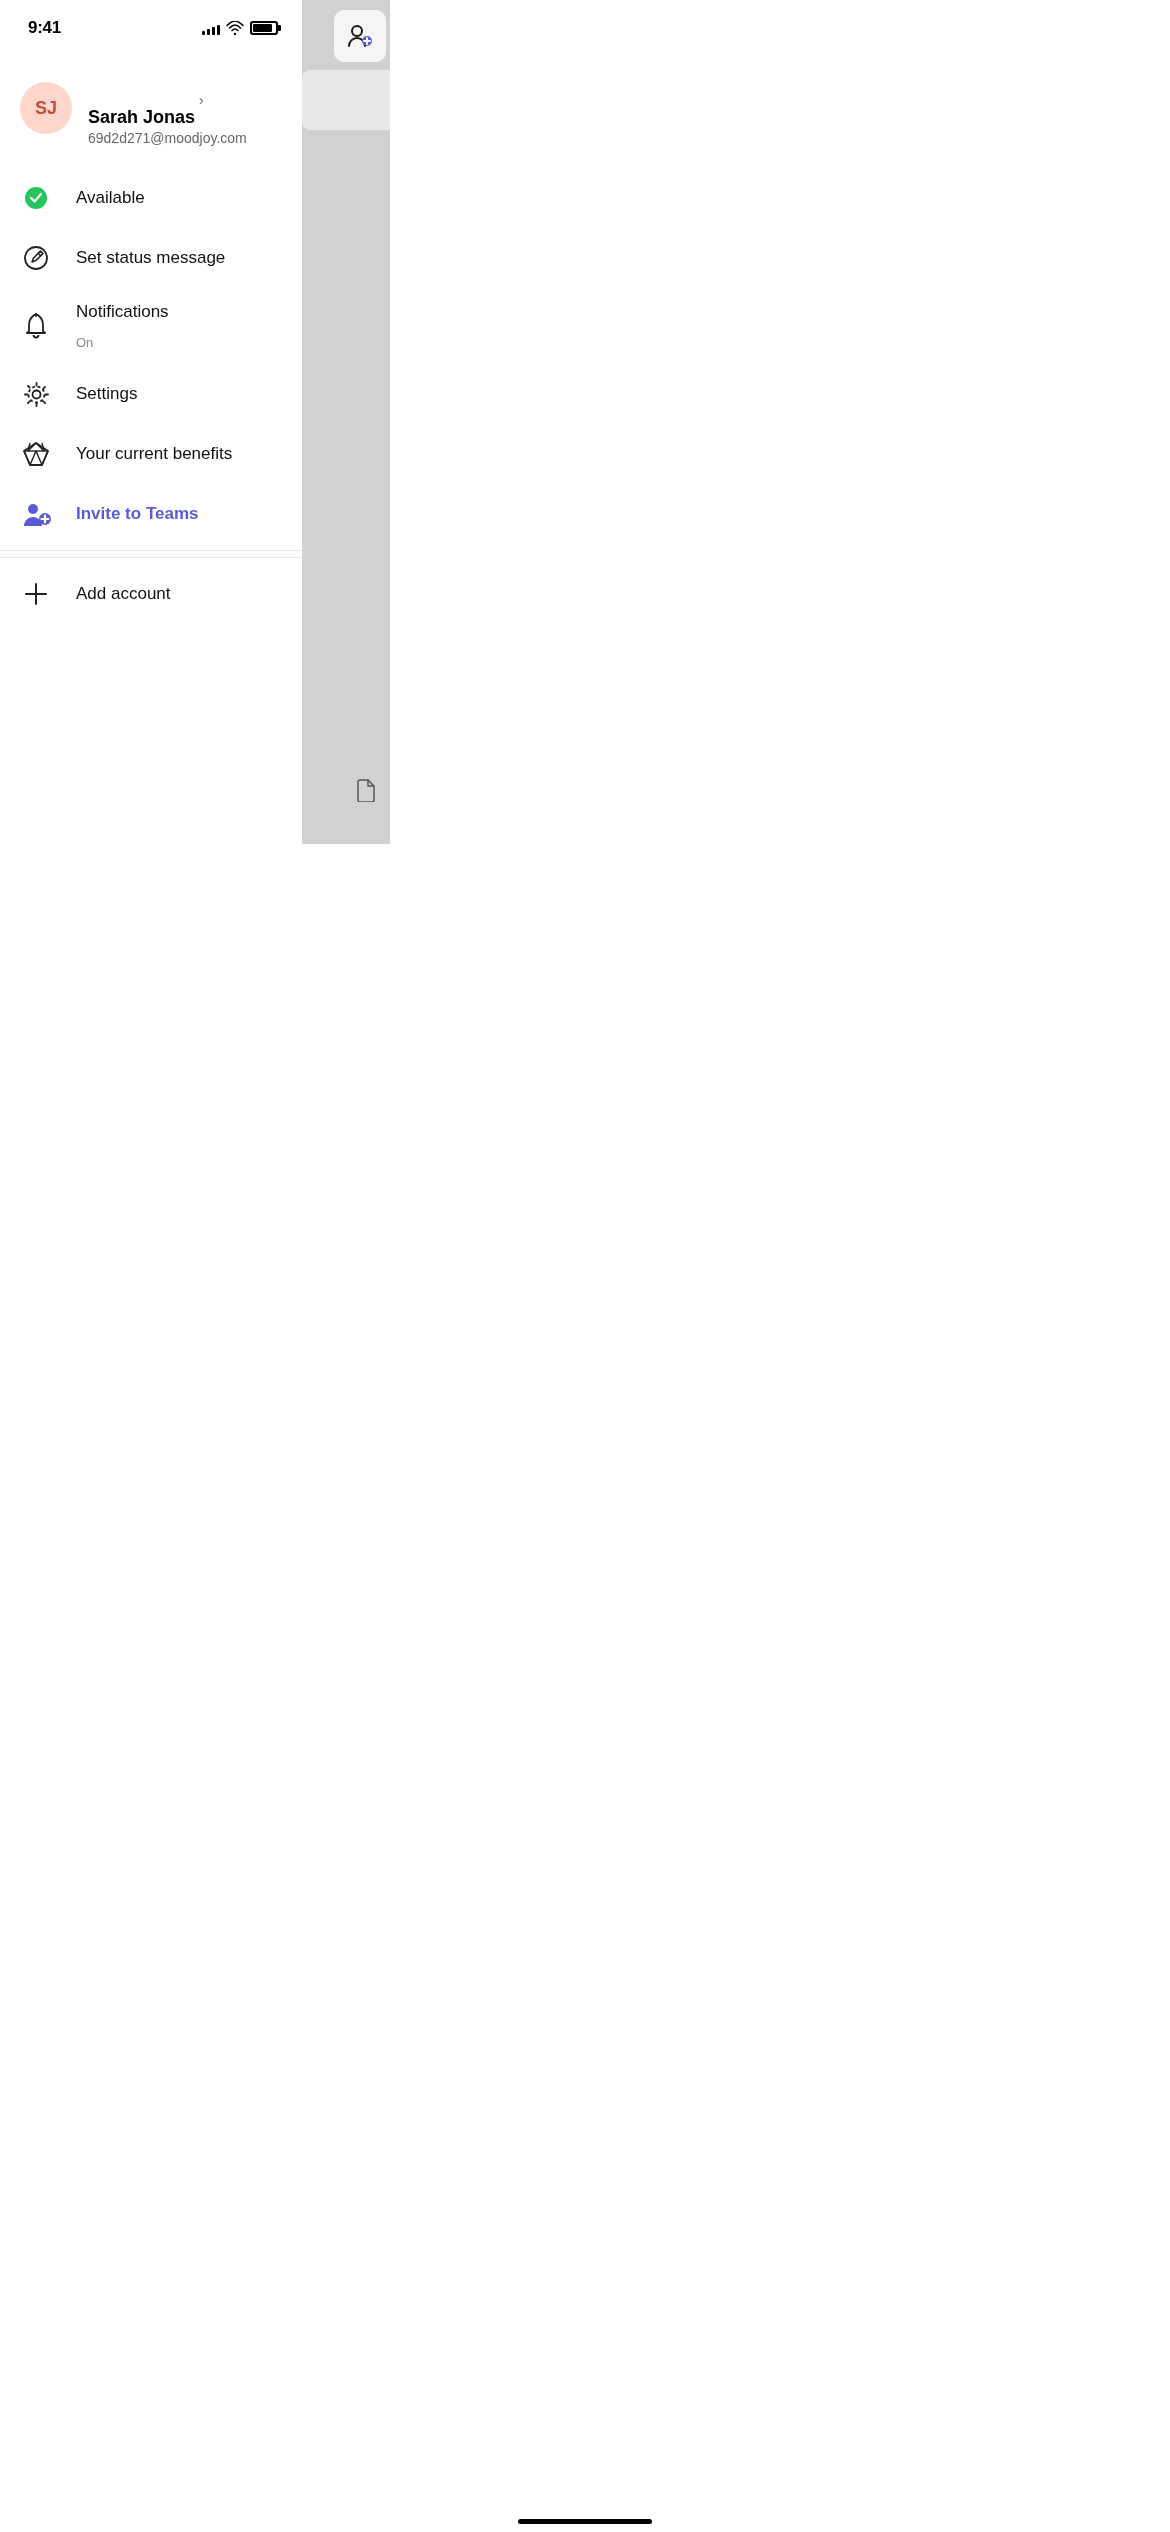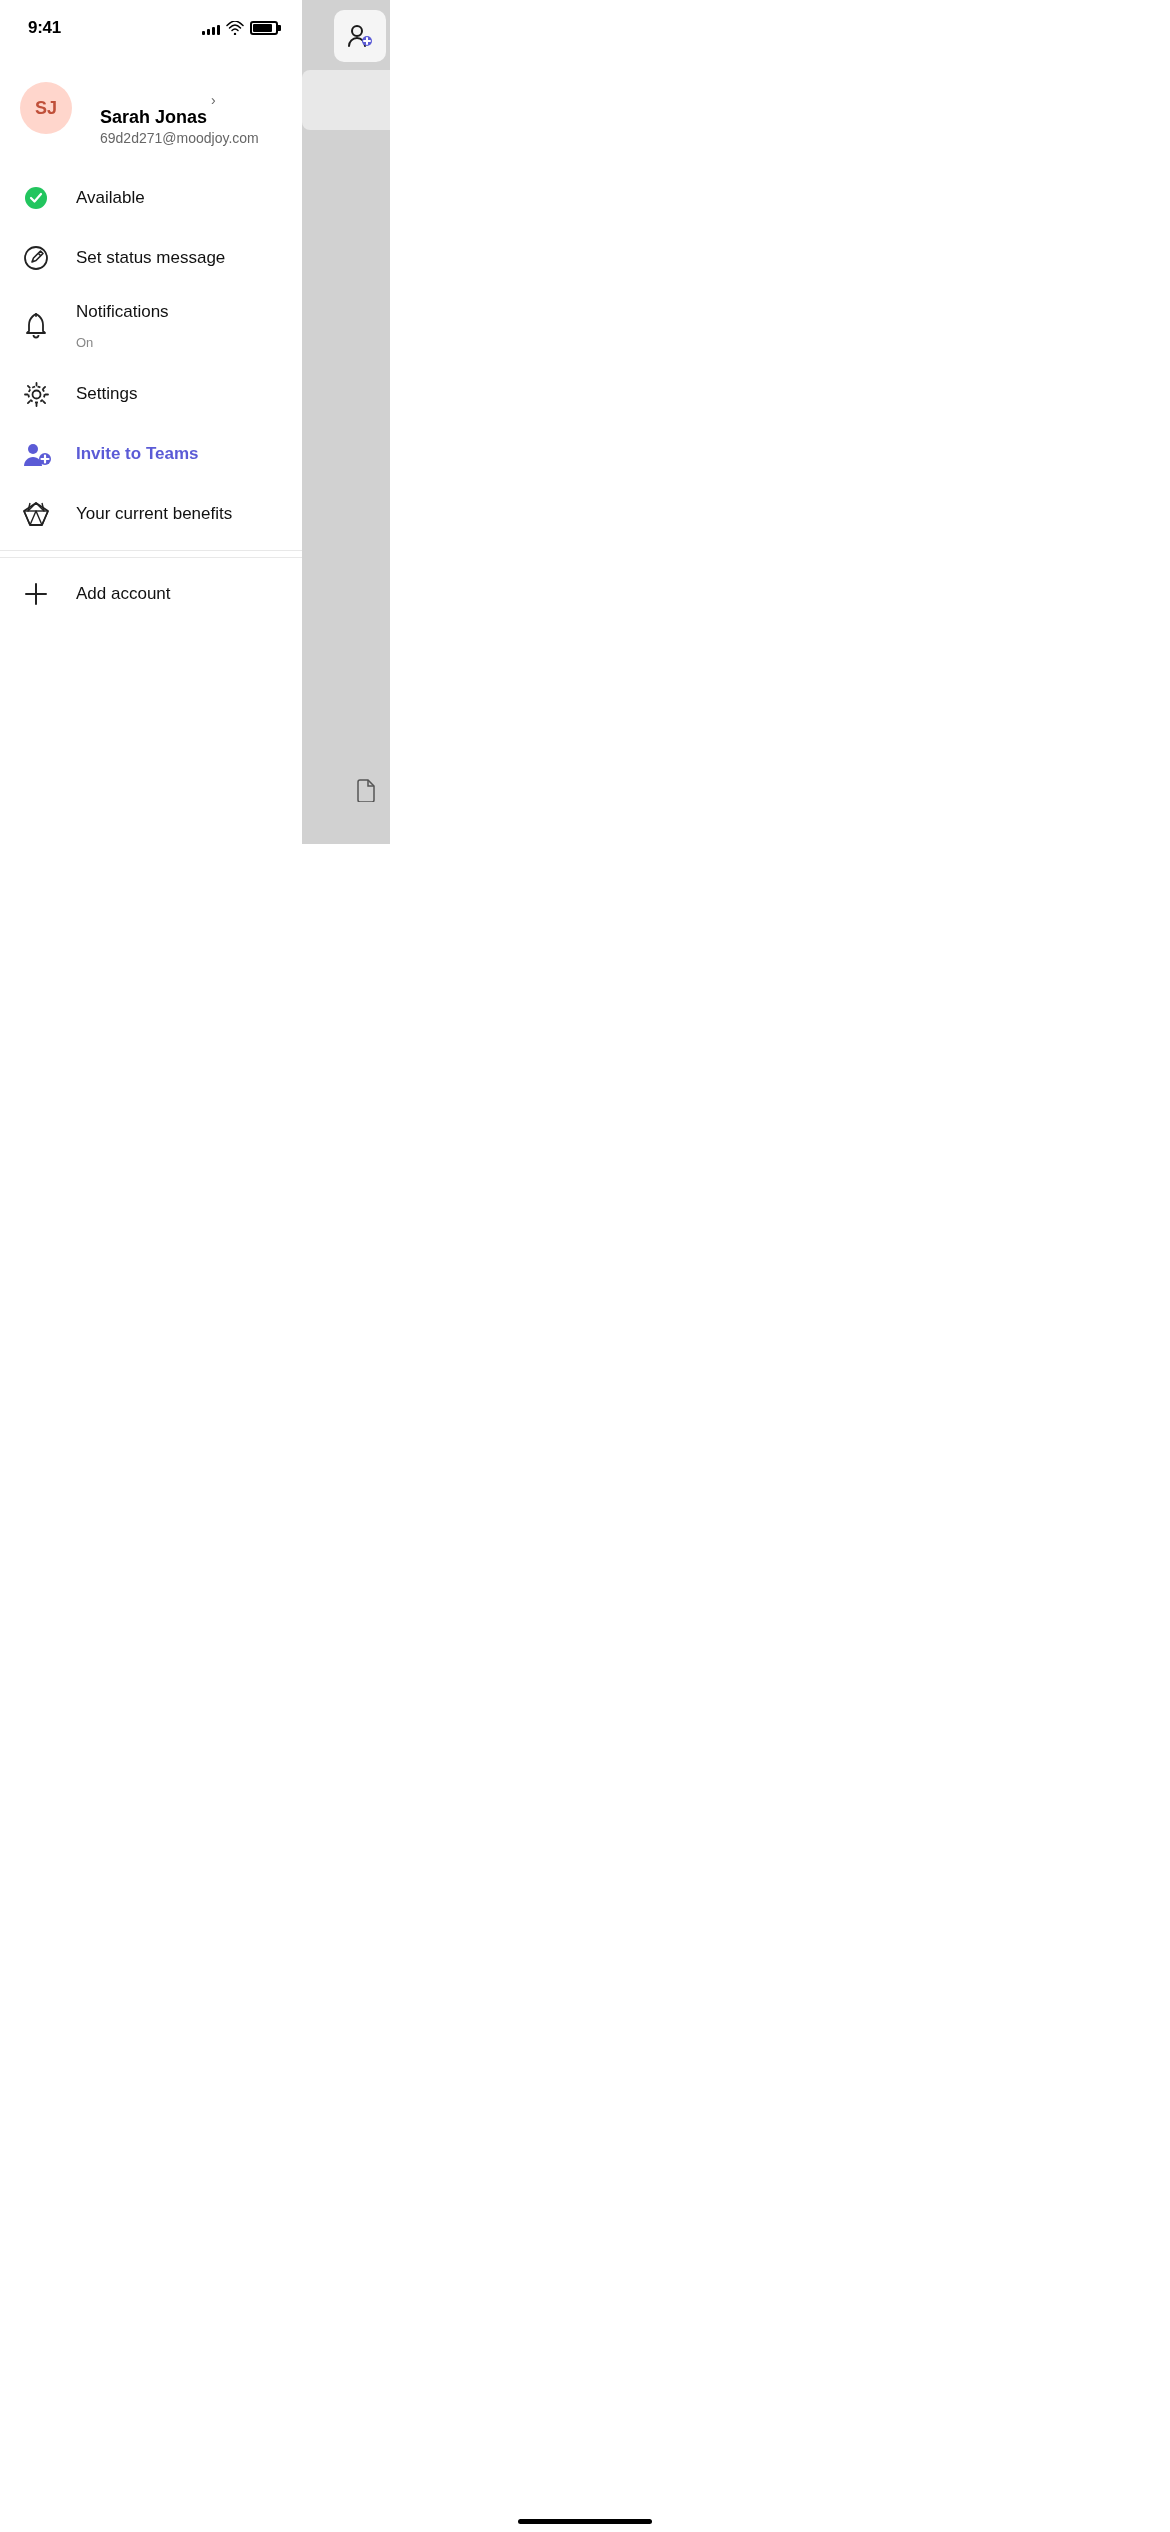--- a/index.html
+++ b/index.html
@@ -121,21 +121,21 @@
       background: #ffffff;
       width: 302px;
       min-height: 100%;
     }
 
     
     .profile-section {
       display: flex;
       align-items: center;
       padding: 20px 24px 22px 20px;
-      gap: 28px;
+      gap: 16px;
     }
 
     .avatar {
       width: 52px;
       height: 52px;
       border-radius: 50%;
       background: #ffd6cc;
       display: flex;
       align-items: center;
       justify-content: center;
@@ -343,42 +343,42 @@
           <circle cx="13.5" cy="13.5" r="4" stroke="#222" stroke-width="1.8" fill="none"></circle>
           <path d="M13.5 2v2.5M13.5 22.5V25M2 13.5h2.5M22.5 13.5H25M4.9 4.9l1.8 1.8M20.3 20.3l1.8 1.8M4.9 22.1l1.8-1.8M20.3 7.7l1.8-1.8" stroke="#222" stroke-width="1.8" stroke-linecap="round"></path>
           <circle cx="13.5" cy="13.5" r="8" stroke="#222" stroke-width="1.8" fill="none" stroke-dasharray="3 2.5"></circle>
         </svg>
       </div>
       <span class="menu-label">Settings</span>
     </div>
 
     <div class="menu-item">
       <div class="menu-icon">
+        <svg width="28" height="26" viewBox="0 0 28 26" fill="none">
+          <polygon points="14,2 26,10 20,24 8,24 2,10" stroke="#222" stroke-width="1.8" fill="none" stroke-linejoin="round"></polygon>
+          <polyline points="2,10 8,24 14,10 20,24 26,10" stroke="#222" stroke-width="1.4" fill="none" stroke-linejoin="round"></polyline>
+          <polyline points="2,10 14,10 26,10" stroke="#222" stroke-width="1.4" fill="none"></polyline>
+          <polyline points="8,2 6,10 14,2 22,10 20,2" stroke="#222" stroke-width="1.4" fill="none" stroke-linejoin="round"></polyline>
+        </svg>
+      </div>
+      <span class="menu-label">Your current benefits</span>
+    </div>
+
+    <div class="menu-item">
+      <div class="menu-icon">
         <svg width="32" height="30" viewBox="0 0 32 30" fill="none">
           <circle cx="13" cy="10" r="5" fill="#5b5bd6"></circle>
           <path d="M4 27c0-5 4-9 9-9s9 4 9 9" fill="#5b5bd6"></path>
           <circle cx="25" cy="20" r="6" fill="#5b5bd6"></circle>
           <path d="M25 16.5v7M21.5 20h7" stroke="white" stroke-width="2.2" stroke-linecap="round"></path>
         </svg>
       </div>
       <span class="menu-label-purple">Invite to Teams</span>
     </div>
 
-    <div class="menu-item">
-      <div class="menu-icon">
-        <svg width="28" height="26" viewBox="0 0 28 26" fill="none">
-          <polygon points="14,2 26,10 20,24 8,24 2,10" stroke="#222" stroke-width="1.8" fill="none" stroke-linejoin="round"></polygon>
-          <polyline points="2,10 8,24 14,10 20,24 26,10" stroke="#222" stroke-width="1.4" fill="none" stroke-linejoin="round"></polyline>
-          <polyline points="2,10 14,10 26,10" stroke="#222" stroke-width="1.4" fill="none"></polyline>
-          <polyline points="8,2 6,10 14,2 22,10 20,2" stroke="#222" stroke-width="1.4" fill="none" stroke-linejoin="round"></polyline>
-        </svg>
-      </div>
-      <span class="menu-label">Your current benefits</span>
-    </div>
-
     <div class="divider"></div>
 
 
 
     <div class="divider"></div>
 
     <div class="menu-item">
       <div class="menu-icon">
         <svg width="26" height="26" viewBox="0 0 26 26" fill="none">
           <path d="M13 3v20M3 13h20" stroke="#222" stroke-width="2" stroke-linecap="round"></path>

